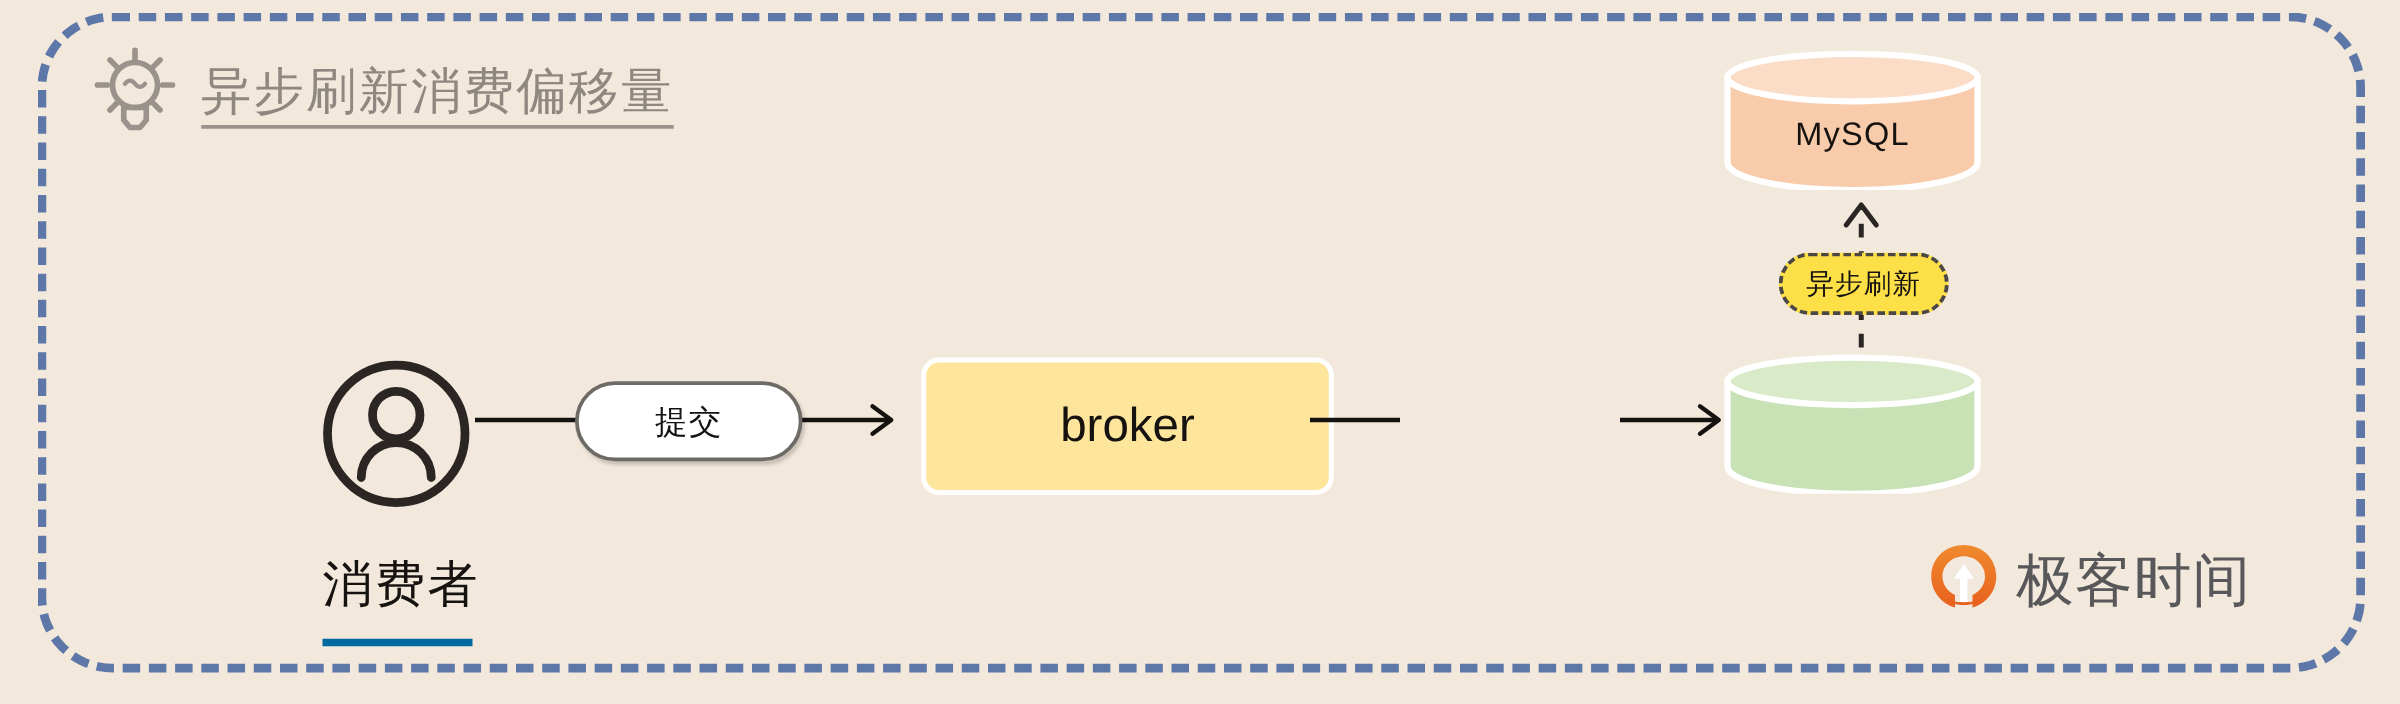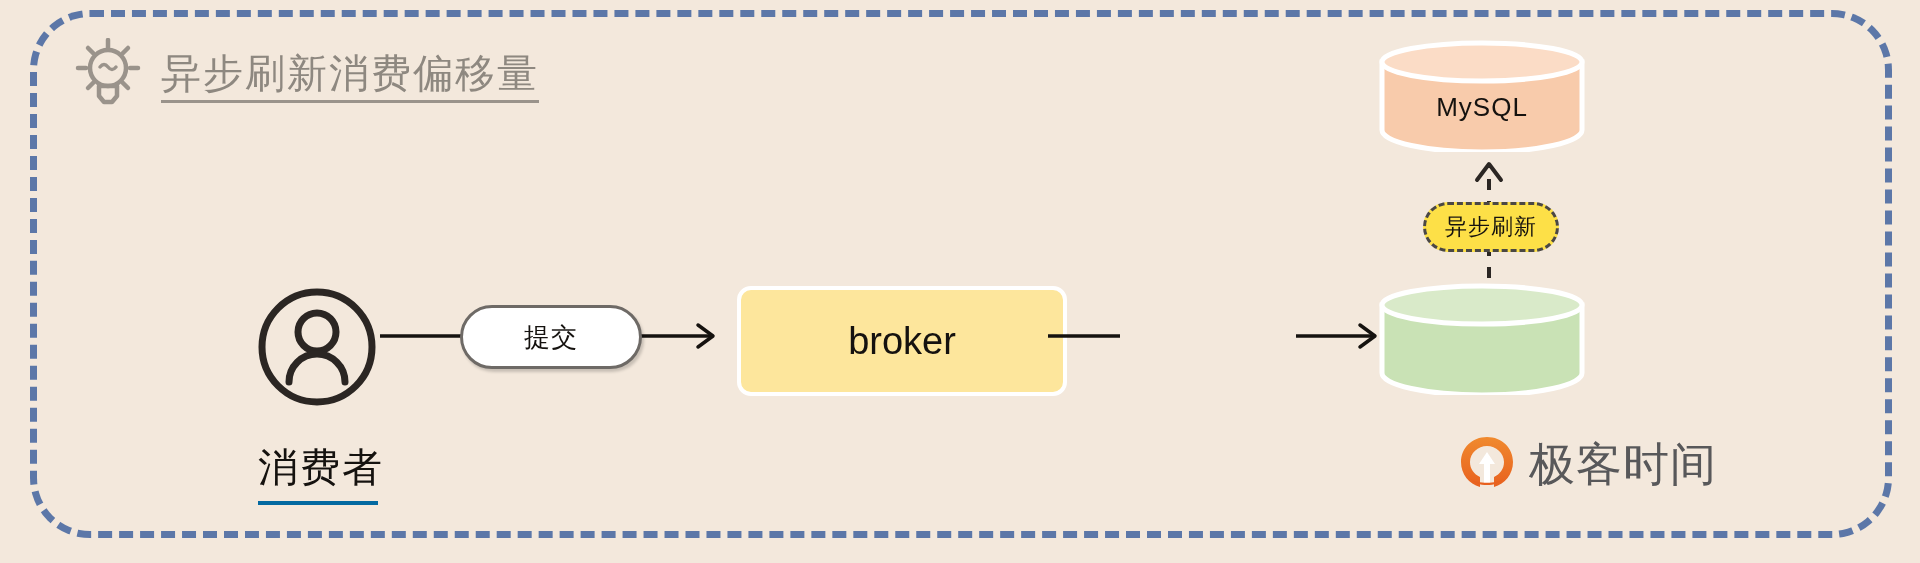--- a/index.html
+++ b/index.html
@@ -58,22 +58,22 @@
   }
   .actor-label {
     position: absolute;
     left: 258px;
     top: 440px;
     width: 120px;
     text-align: center;
     font-size: 40px;
     color: #15120F;
     letter-spacing: 2px;
-    border-bottom: 4px solid #0369a1;
-    padding-bottom: 6px;
+    border-bottom: 6px solid #0369a1;
+    padding-bottom: 16px;
     white-space: nowrap;
   }
 
   
   .broker-box {
     position: absolute;
     left: 718px;
     top: 286px;
     width: 330px;
     height: 110px;
@@ -149,24 +149,23 @@
     position: absolute;
     left: 0; top: 0;
     width: 1920px;
     height: 563px;
     pointer-events: none;
   }
 
   
   .logo {
     position: absolute;
-    left: 1459px;
+    left: 1543px;
     top: 434px;
     display: flex;
-    align-items: center;
     gap: 14px;
   }
   .logo-text {
     font-size: 46px;
     color: #58585A;
     letter-spacing: 1px;
     font-weight: 500;
     white-space: nowrap;
   }
 </style>

